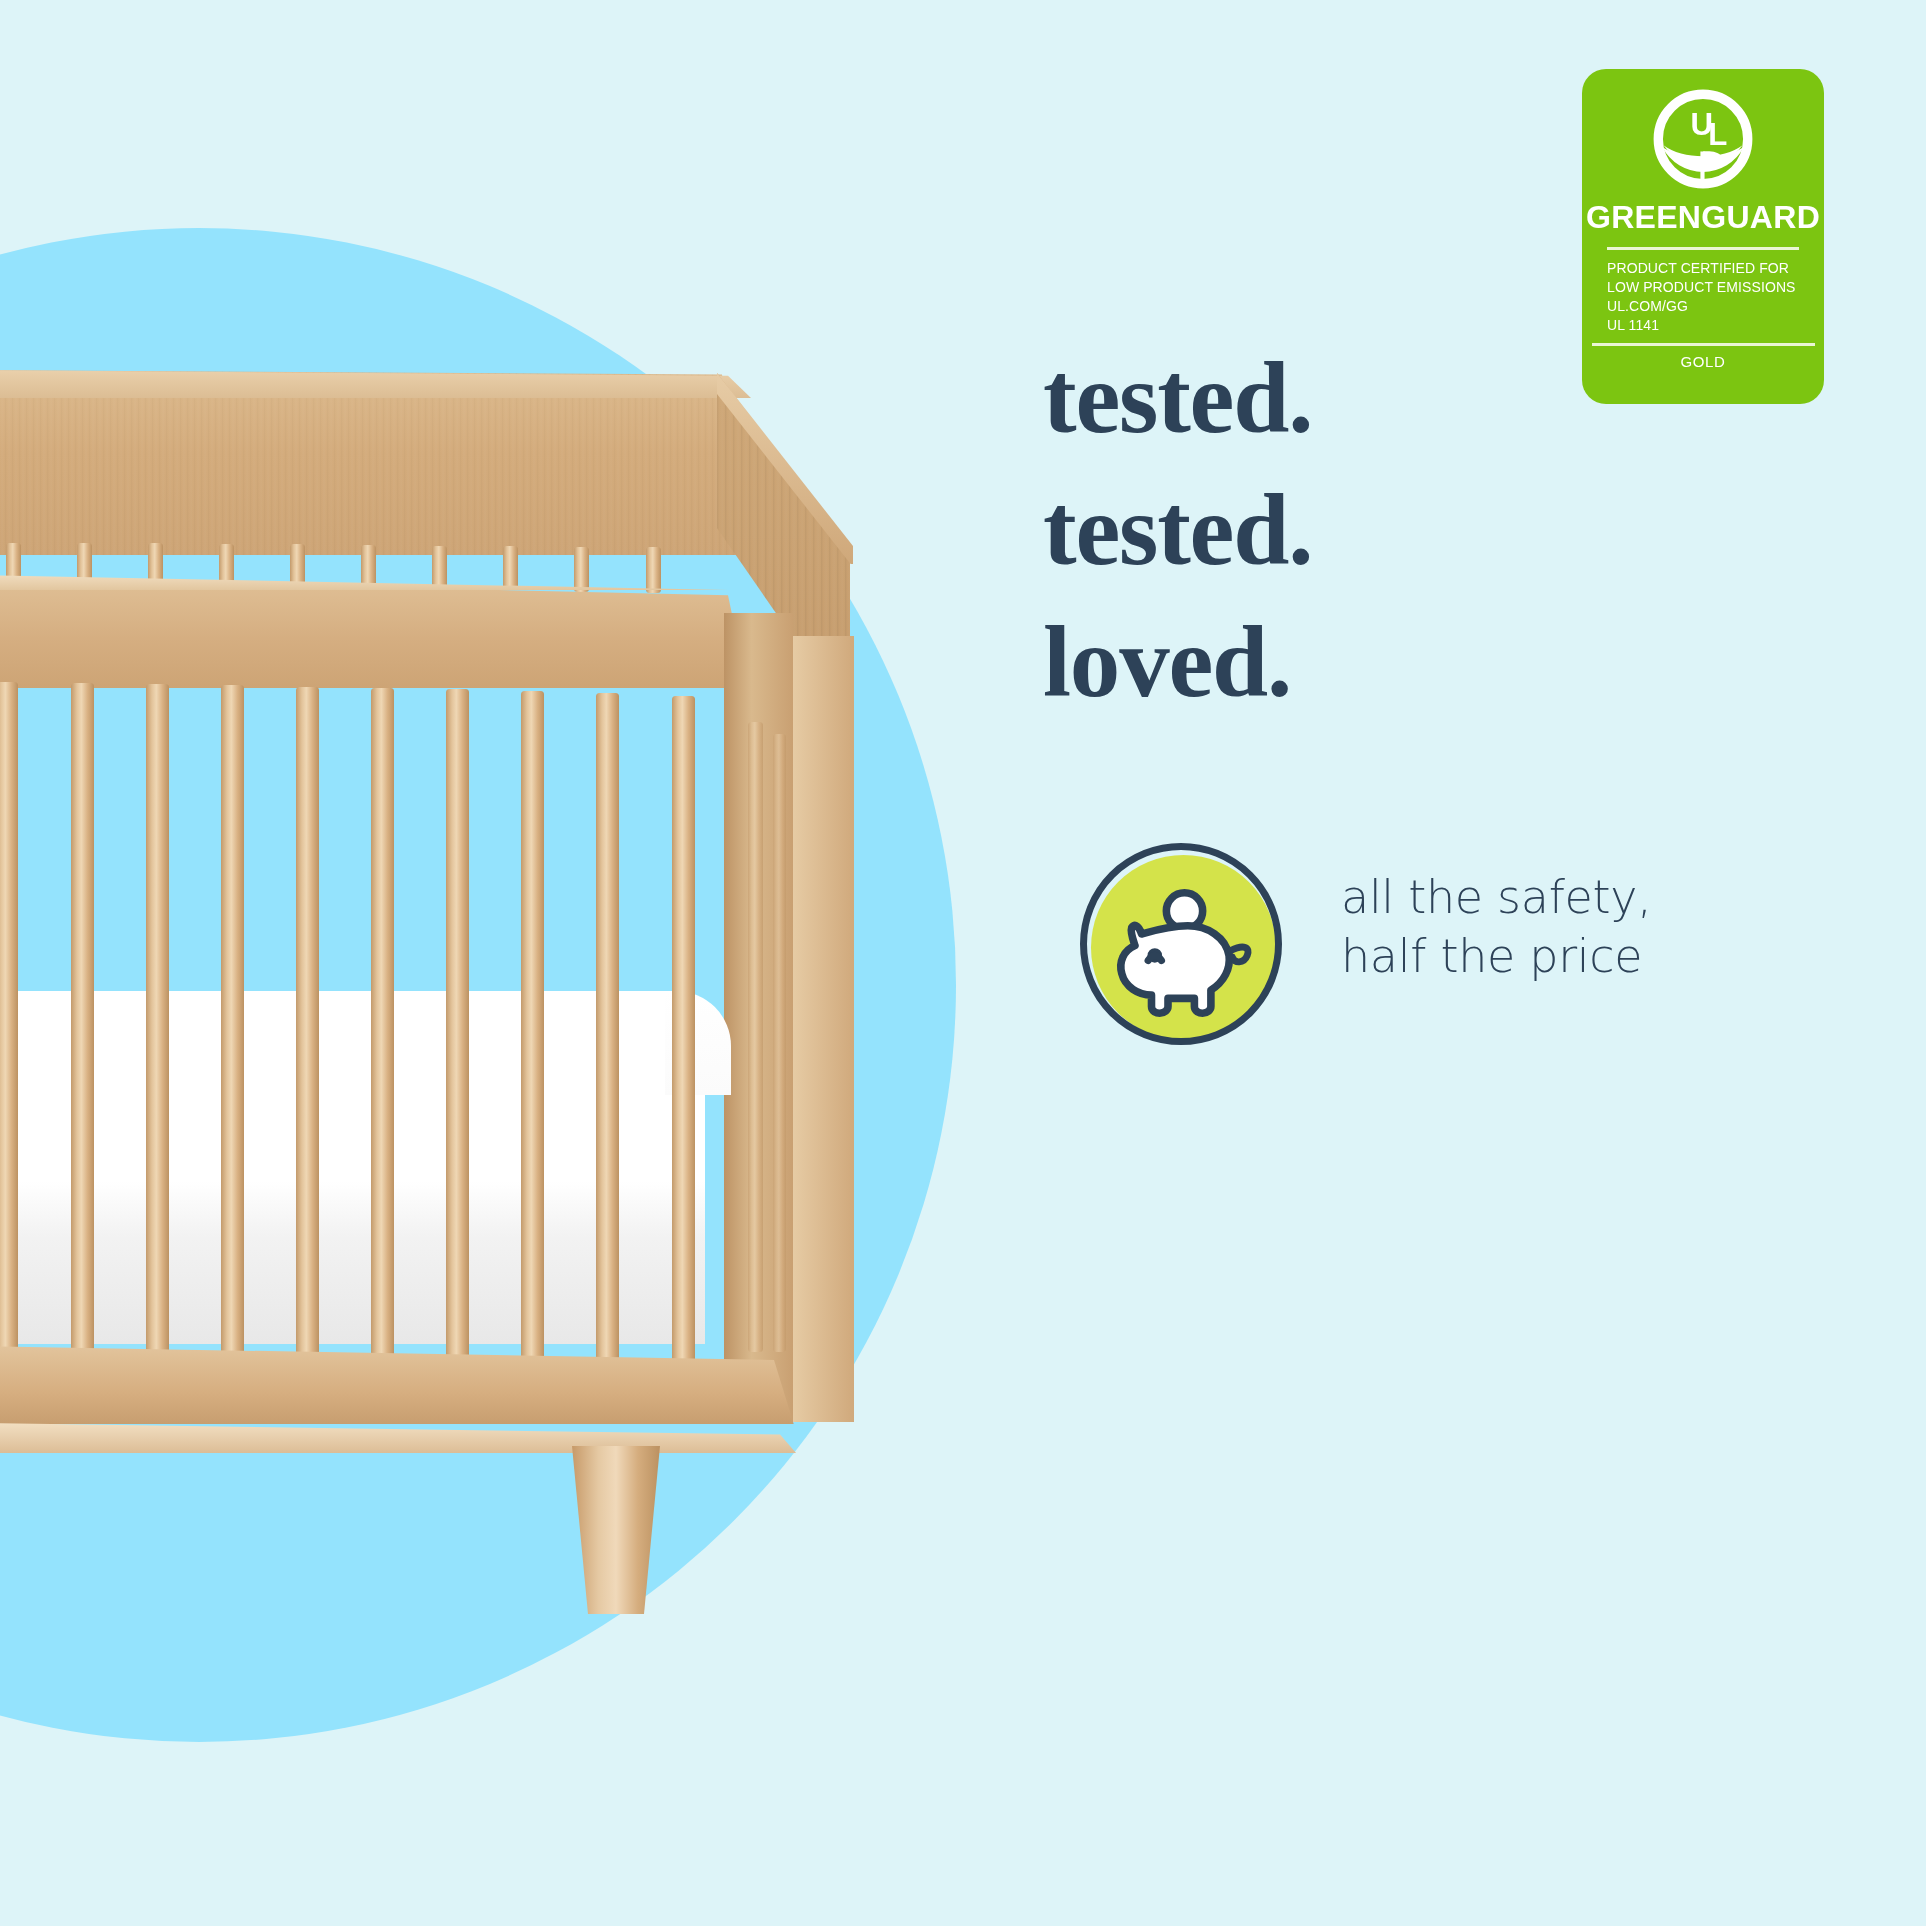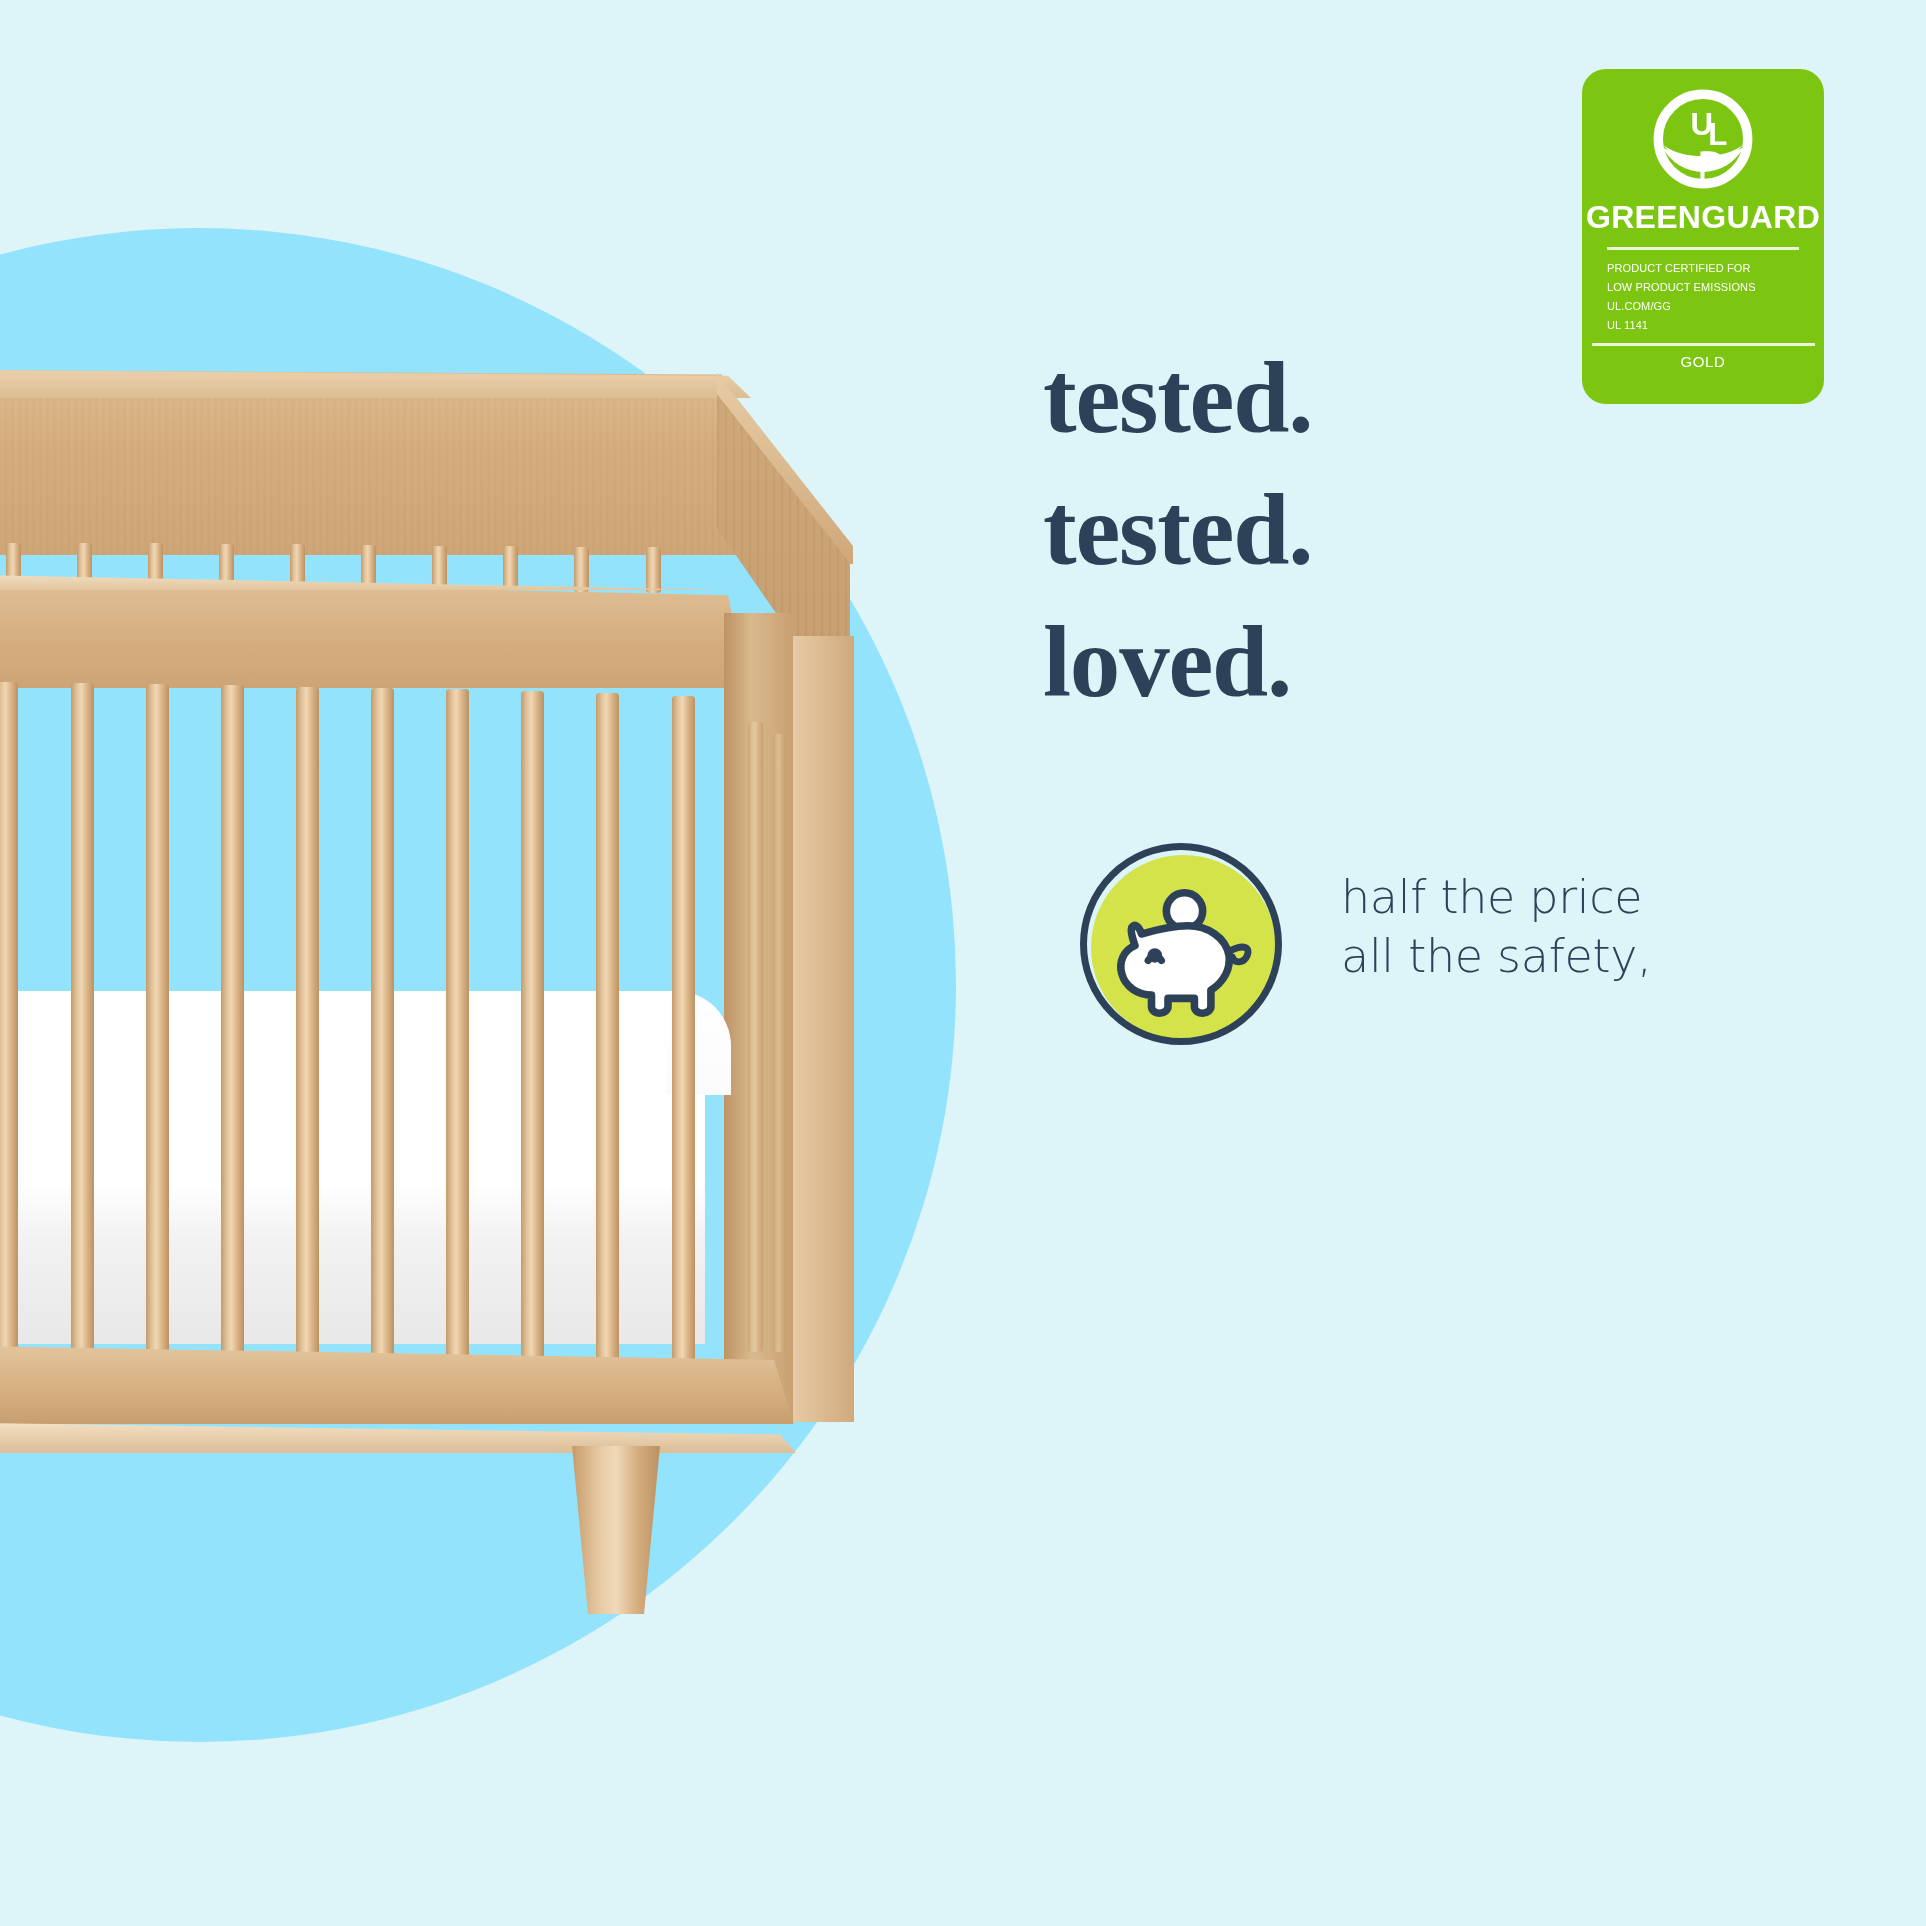--- a/index.html
+++ b/index.html
@@ -54,21 +54,21 @@
     display:flex;flex-direction:column;align-items:center;
     color:#ffffff;box-sizing:border-box;padding-top:14px;
   }
   .badge-ul{width:104px;height:104px;margin-top:3.5px;}
   .badge-title{
     font-size:32px;font-weight:bold;letter-spacing:0.3px;margin-top:8px;
     font-family:"Liberation Sans",sans-serif;
     text-align:right;
   }
   .badge-rule{width:192px;height:2.9px;background:#eaf6d5;margin:11.6px 0 9.2px 0;}
-  .badge-lines{width:192px;font-size:11px;line-height:19px;letter-spacing:0.1px;}
+  .badge-lines{width:192px;font-size:14px;line-height:19px;letter-spacing:0.1px;}
   .badge-rule2{width:223px;height:2.9px;background:#eaf6d5;margin:8px 0 7px 0;}
   .badge-gold{font-size:15px;letter-spacing:0.6px;}
 
   
   .headline{
     position:absolute;left:1043px;top:324px;width:751px;
     font-family:"Liberation Serif",serif;
     font-weight:bold;
     color:#2d4258;
     font-size:101px;
@@ -230,22 +230,22 @@
                      L30 84 C30 87 33 88 35 88 C38 88 40 86 40 84 L40 79
                      L56 79 L56 84 C56 87 59 88 61 88 C64 88 66 86 66 84 L66 74
                      C74 69 78 61 77 53 C75 42 64 35 52 35 C41 35 31 38 24 40 Z"></path>
           </g>
           <circle cx="32" cy="54" r="2.3" fill="none" stroke="#2d4258" stroke-width="4.2" stroke-linecap="round" transform="translate(0,-1)"></circle>
           <path d="M28 56 Q32 50 36 56" fill="none" stroke="#2d4258" stroke-width="4.4" stroke-linecap="round"></path>
           <path d="M78 50 C86 46 90 48 88 53 C86 58 80 58 79 54" fill="none" stroke="#2d4258" stroke-width="4.2" stroke-linecap="round"></path>
         </svg>
       </div>
       <div class="feature-text">
+        <div>all the safety,</div>
         <div>half the price</div>
-        <div>all the safety,</div>
       </div>
     </div>
 
 
 
   </div>
 </div>
 
 
 </body></html>

